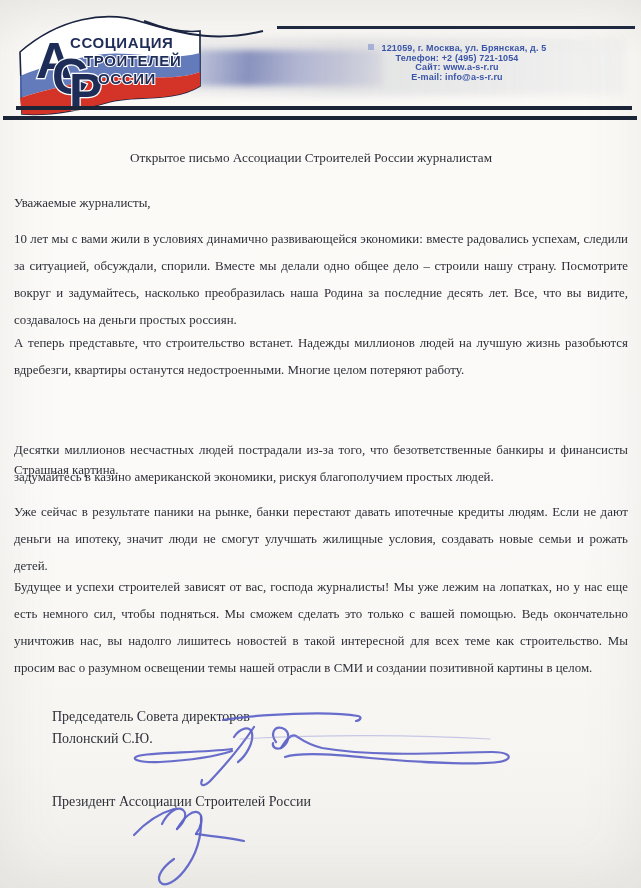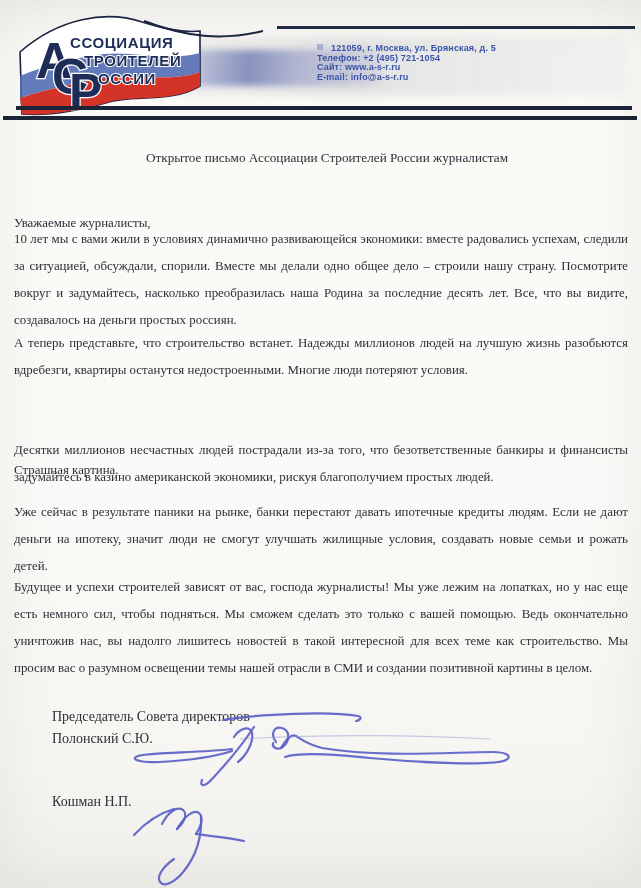--- a/index.html
+++ b/index.html
@@ -15,33 +15,33 @@
   .scan-band { position:absolute; left:150px; top:38px; width:475px; height:58px;
     background:linear-gradient(90deg, rgba(160,162,172,.10), rgba(138,142,158,.22) 40%, rgba(180,182,192,.10));
     filter:blur(4px); }
   .scan-smudge { position:absolute; left:192px; top:50px; width:190px; height:36px; border-radius:5px;
     background:linear-gradient(95deg, rgba(72,92,170,.25), rgba(48,66,150,.52) 30%, rgba(92,102,176,.38) 55%, rgba(125,133,192,.12));
     filter:blur(3px); }
   .logo-svg { position:absolute; left:14px; top:6px; }
   .rule-top { position:absolute; left:277px; top:26px; width:358px; height:3px; background:#202a40; }
   .rule-b1 { position:absolute; left:16px; top:106px; width:616px; height:4px; background:#1c2437; }
   .rule-b2 { position:absolute; left:3px;  top:116px; width:634px; height:4px; background:#1c2437; }
-  .contact { position:absolute; right:44px; top:44px; width:280px; text-align:left;
+  .contact { position:absolute; right:44px; top:44px; width:280px; text-align:center;
     font-family:"Liberation Sans", sans-serif; font-weight:bold; font-size:9px; line-height:9.6px;
     color:#3a55a8; letter-spacing:.15px; }
   .contact .sq { display:inline-block; width:6px; height:6px; background:#93a2d2; opacity:.75;
     margin-right:8px; vertical-align:1px; }
 
   
-  .doc-title { position:absolute; left:16px; top:150px; width:622px; text-align:center;
+  .doc-title { position:absolute; left:0; top:150px; width:622px; text-align:center;
     font-size:13.2px; color:#2e3039; }
   .para { position:absolute; left:14px; width:614px; margin:0; font-size:12.9px;
     line-height:27px; text-align:justify; color:#2e3039; }
   .salutation { text-align:left; }
-  .p-salut { top:190px;margin-top:20px; }
+  .p-salut { top:190px; }
   .p1 { top:226px; }
   .p2 { top:330px; }
   .p3 { top:413px;margin-top:44px; }
   .p4 { top:437px; }
   .p5 { top:499px; }
   .p6 { top:574px; }
 
   
   .sig-text { position:absolute; left:52px; font-size:14px; line-height:21.5px; color:#2e3039; }
   .sig-text-1 { top:706px; }
@@ -95,33 +95,33 @@
 
     <div class="rule-b1"></div>
     <div class="rule-b2"></div>
   </header>
 
   <main>
     <div class="doc-title">Открытое письмо Ассоциации Строителей России журналистам</div>
 
     <p class="para salutation p-salut">Уважаемые журналисты,</p>
     <p class="para p1">10 лет мы с вами жили в условиях динамично развивающейся экономики: вместе радовались успехам, следили за ситуацией, обсуждали, спорили. Вместе мы делали одно общее дело – строили нашу страну. Посмотрите вокруг и задумайтесь, насколько преобразилась наша Родина за последние десять лет.  Все, что вы видите, создавалось на деньги простых россиян.</p>
-    <p class="para p2">А теперь представьте, что строительство встанет. Надежды миллионов людей на лучшую жизнь разобьются вдребезги, квартиры останутся недостроенными. Многие люди потеряют условия.</p>
+    <p class="para p2">А теперь представьте, что строительство встанет. Надежды миллионов людей на лучшую жизнь разобьются вдребезги, квартиры останутся недостроенными. Многие целом потеряют работу.</p>
     <p class="para p3">Страшная картина.</p>
     <p class="para p4">Десятки миллионов  несчастных людей пострадали из-за того, что безответственные банкиры и финансисты задумайтесь в казино американской экономики, рискуя благополучием простых людей.</p>
     <p class="para p5">Уже сейчас в результате паники на рынке, банки перестают давать ипотечные кредиты людям. Если не дают деньги на ипотеку, значит люди не смогут улучшать жилищные условия, создавать новые семьи и рожать детей.</p>
     <p class="para p6">Будущее и успехи строителей зависят от вас, господа журналисты! Мы уже лежим на лопатках, но у нас еще есть немного сил, чтобы подняться. Мы сможем сделать это только с вашей помощью. Ведь окончательно уничтожив нас, вы надолго лишитесь новостей в такой интересной для всех теме как строительство. Мы просим вас о разумном освещении темы нашей отрасли в СМИ и создании позитивной картины в целом.</p>
 
     <div class="sig-text sig-text-1">
       <div>Председатель Совета директоров</div>
       <div>Полонский С.Ю.</div>
     </div>
 
     <div class="sig-text sig-text-2">
-      <div>Кошман Н.П.</div>
+      <div>Президент Ассоциации Строителей России</div>
     </div>
   </main>
 
   <svg class="signature-svg" style="left:120px; top:695px;" width="410" height="110" viewBox="120 695 410 110">
     <path class="sig-stroke" d="M 223 720 C 260 714, 330 711, 358 716 C 362 717, 361 720, 356 721"></path>
     <path class="sig-stroke" d="M 232 749 C 200 753, 150 752, 138 756 C 129 759, 140 763, 160 762 C 195 760, 220 755, 232 751"></path>
     <path class="sig-stroke" d="M 254 727 C 244 742, 228 762, 212 779 C 206 786, 199 788, 202 780"></path>
     <path class="sig-stroke" d="M 234 737 C 240 728, 250 725, 252 733 C 254 742, 246 756, 238 762"></path>
     <path class="sig-stroke" d="M 276 742 C 270 734, 274 726, 282 728 C 291 731, 290 743, 281 748 C 276 750, 272 747, 273 743"></path>
     <path class="sig-stroke" d="M 281 748 C 286 740, 291 733, 296 736 C 301 739, 306 744, 322 748 C 382 758, 452 752, 492 752 C 506 752, 513 756, 506 760 C 495 766, 420 763, 370 758 C 332 754, 300 752, 285 757"></path>

